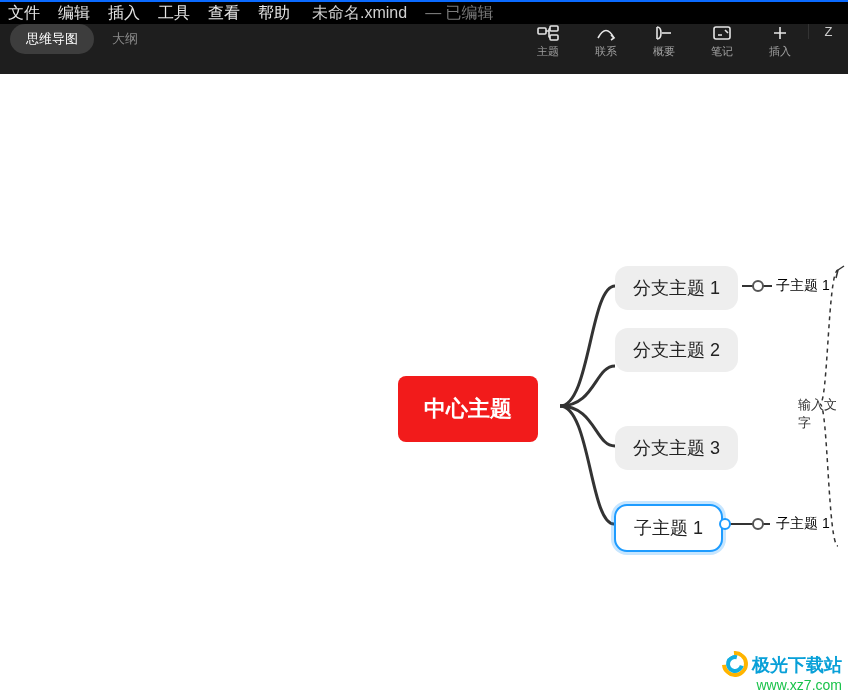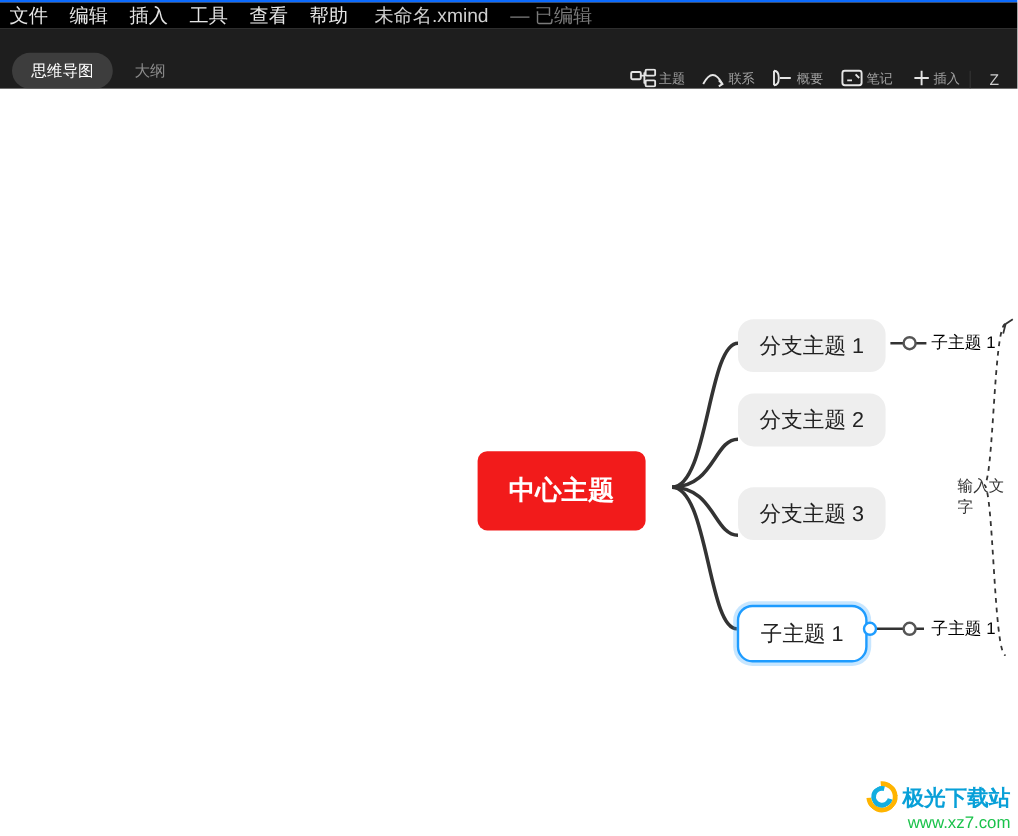--- a/index.html
+++ b/index.html
@@ -28,21 +28,21 @@
   }
   .menubar .mitem { cursor: pointer; }
   .menubar .filename { color: #d0d0d0; margin-left: 4px; }
   .menubar .edited  { color: #7a7a7a; }
 
   
   .toolbar {
     height: 50px;
     background: #1e1e1e;
     display: flex;
-    align-items: flex-end;
+    align-items: flex-start;
     color: #d0d0d0;
     font-size: 11px;
   }
   .viewswitch {
     display: flex;
     align-items: center;
     gap: 18px;
     padding: 0 10px;
   }
   .pill {
@@ -59,21 +59,21 @@
     cursor: pointer;
   }
   .tgroup {
     margin-left: auto;
     display: flex;
     gap: 2px;
   }
   .tbtn {
     width: 56px;
     display: flex;
-    flex-direction: row;
+    flex-direction: column;
     align-items: center;
     justify-content: center;
     gap: 2px;
     cursor: pointer;
   }
   .tbtn .ticon {
     height: 18px;
     display: flex;
     align-items: center;
     justify-content: center;
@@ -267,21 +267,21 @@
     <path d="M718 450 H770" stroke="#333" stroke-width="2" fill="none"></path>
 
     <path d="M838 196 C828 196 828 330 820 330 C828 330 828 472 838 472" stroke="#333" stroke-width="1.5" fill="none" stroke-dasharray="4 4"></path>
     <path d="M838 196 l6 -4 M838 196 l-2 8" stroke="#333" stroke-width="1.5"></path>
   </svg>
 
   <div class="node central" style="left:398px; top:302px;">中心主题</div>
 
   <div class="node branch" style="left:615px; top:192px;">分支主题 1</div>
   <div class="node branch" style="left:615px; top:254px;">分支主题 2</div>
-  <div class="node branch" style="left:615px; top:332px;">分支主题 3</div>
+  <div class="node branch" style="left:615px; top:352px;">分支主题 3</div>
   <div class="node branch sel" style="left:614px; top:430px;">子主题 1</div>
 
   <div class="node leaf" style="left:776px; top:203px;">子主题 1</div>
   <div class="node leaf" style="left:776px; top:441px;">子主题 1</div>
 
   <div class="knob" style="left:752px; top:206px;"></div>
   <div class="knob knob-sel" style="left:719px; top:444px;"></div>
   <div class="knob" style="left:752px; top:444px;"></div>
 
   <div class="hint" style="left:798px; top:322px;">输入文字</div>

